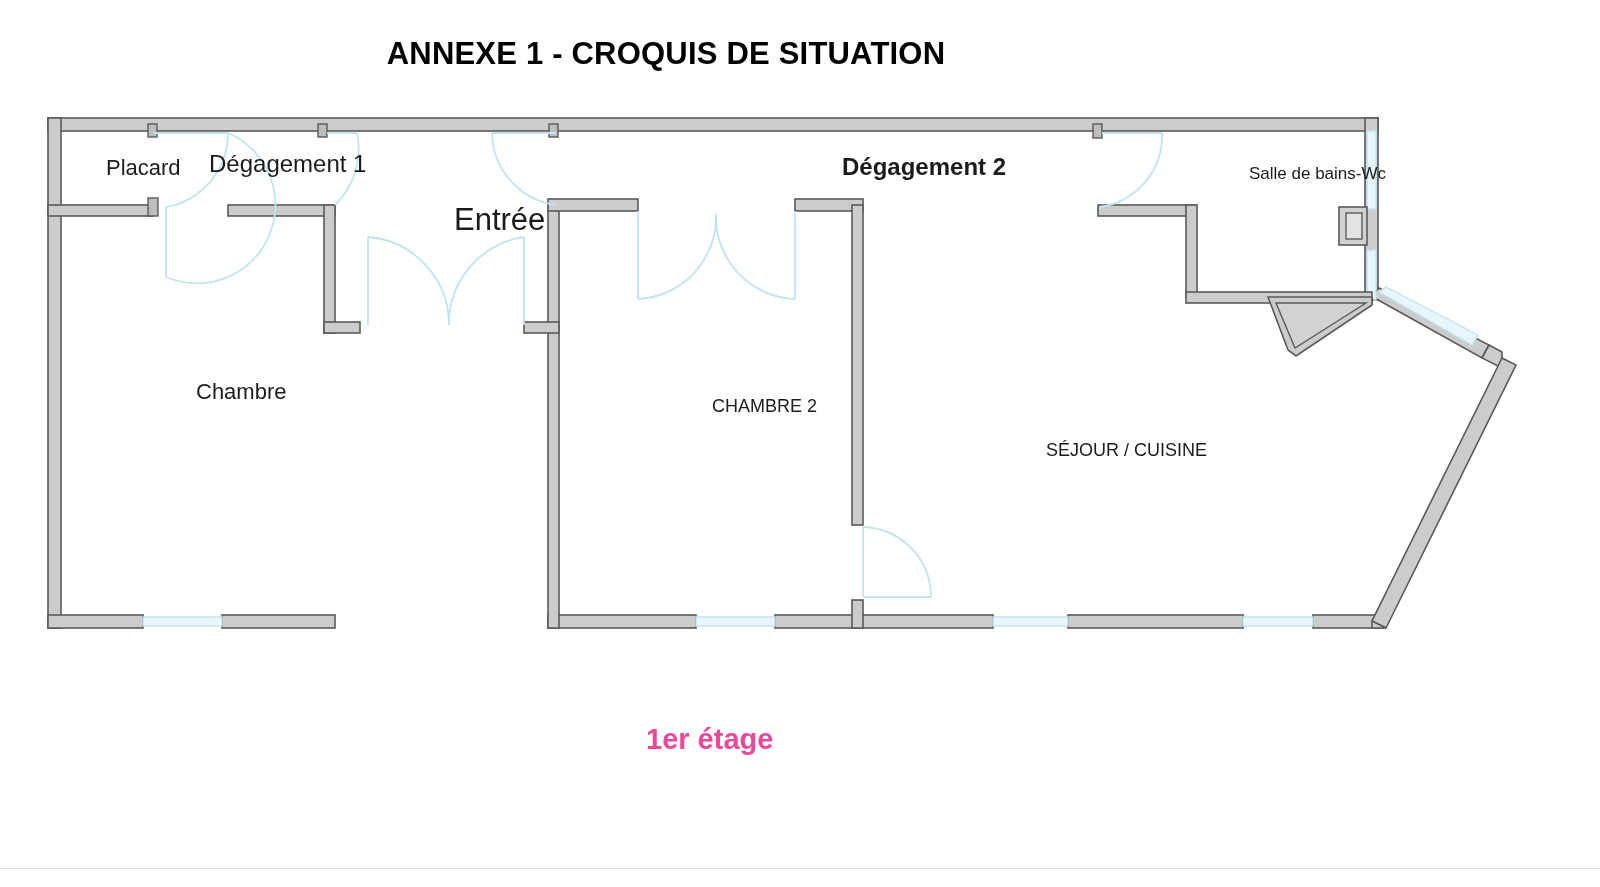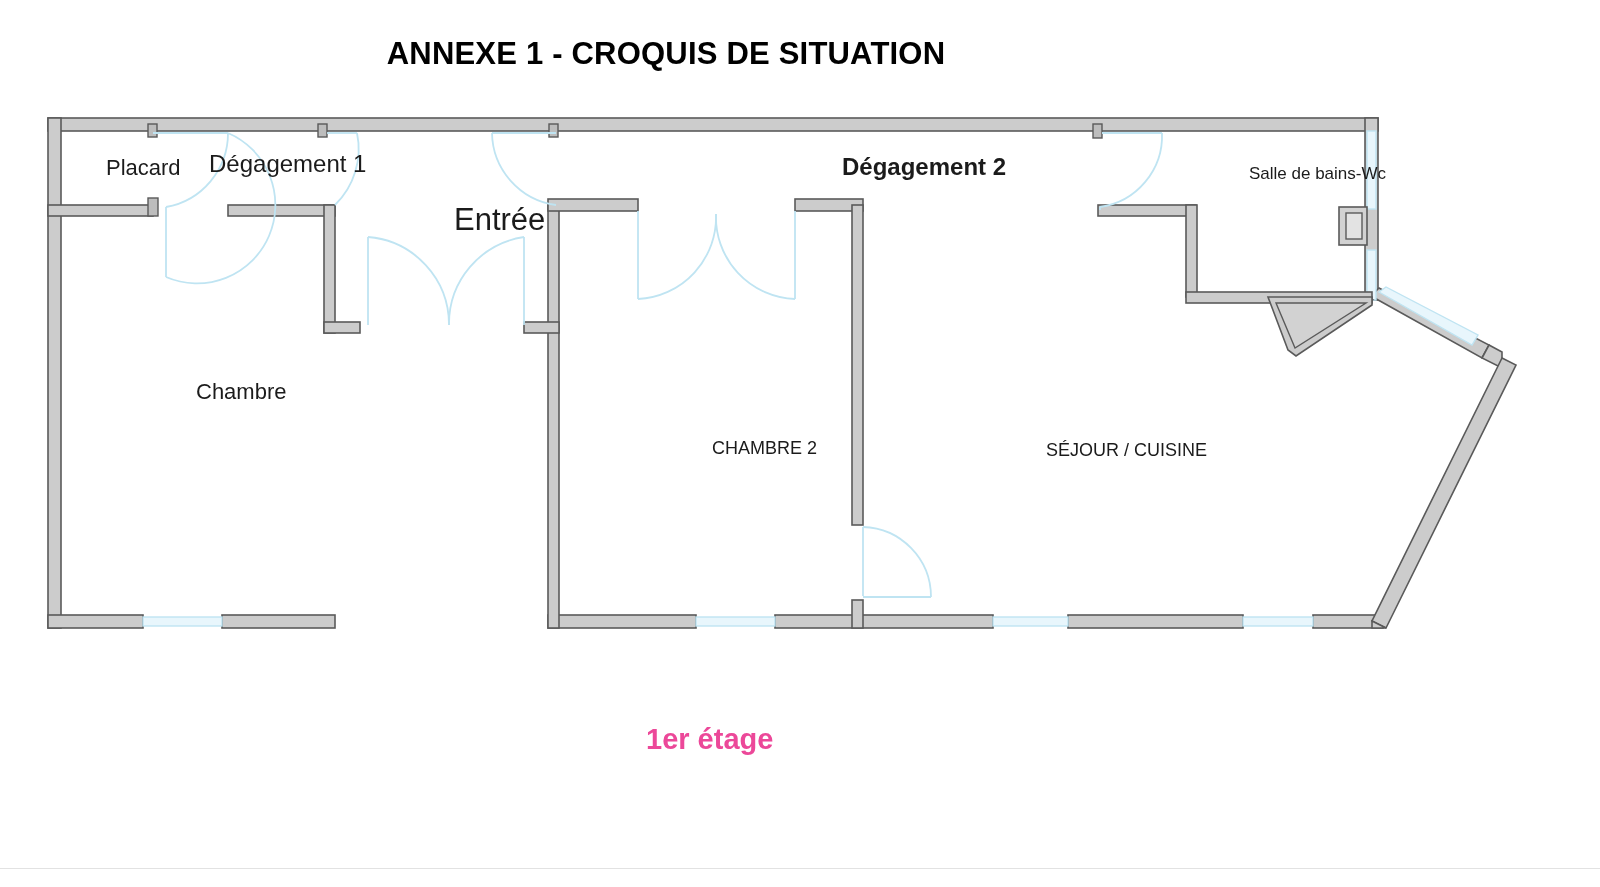--- a/index.html
+++ b/index.html
@@ -45,21 +45,21 @@
     white-space: nowrap;
     font-family: "Liberation Sans", sans-serif;
     padding-left: 44px;
   }
   #lbl-placard   { left: 62px;  top: 155px; font-size: 22px; }
   #lbl-deg1      { left: 165px; top: 150px; font-size: 24px; }
   #lbl-entree    { left: 410px; top: 202px; font-size: 31px; }
   #lbl-deg2      { left: 798px; top: 153px; font-size: 24px; font-weight: bold; }
   #lbl-sdb       { left: 1157px;top: 164px; font-size: 17px; margin-left: 48px; }
   #lbl-chambre   { left: 152px; top: 379px; font-size: 22px; }
-  #lbl-chambre2  { left: 668px; top: 396px; font-size: 18px; margin-top: 42px; }
+  #lbl-chambre2  { left: 668px; top: 396px; font-size: 18px; }
   #lbl-sejour    { left: 1002px;top: 396px; font-size: 18px; margin-top: 44px; }
 
   #floor-level {
     position: absolute;
     left: 646px;
     top: 723px;
     font-size: 29px;
     font-weight: bold;
     color: #ec4899;
   }

